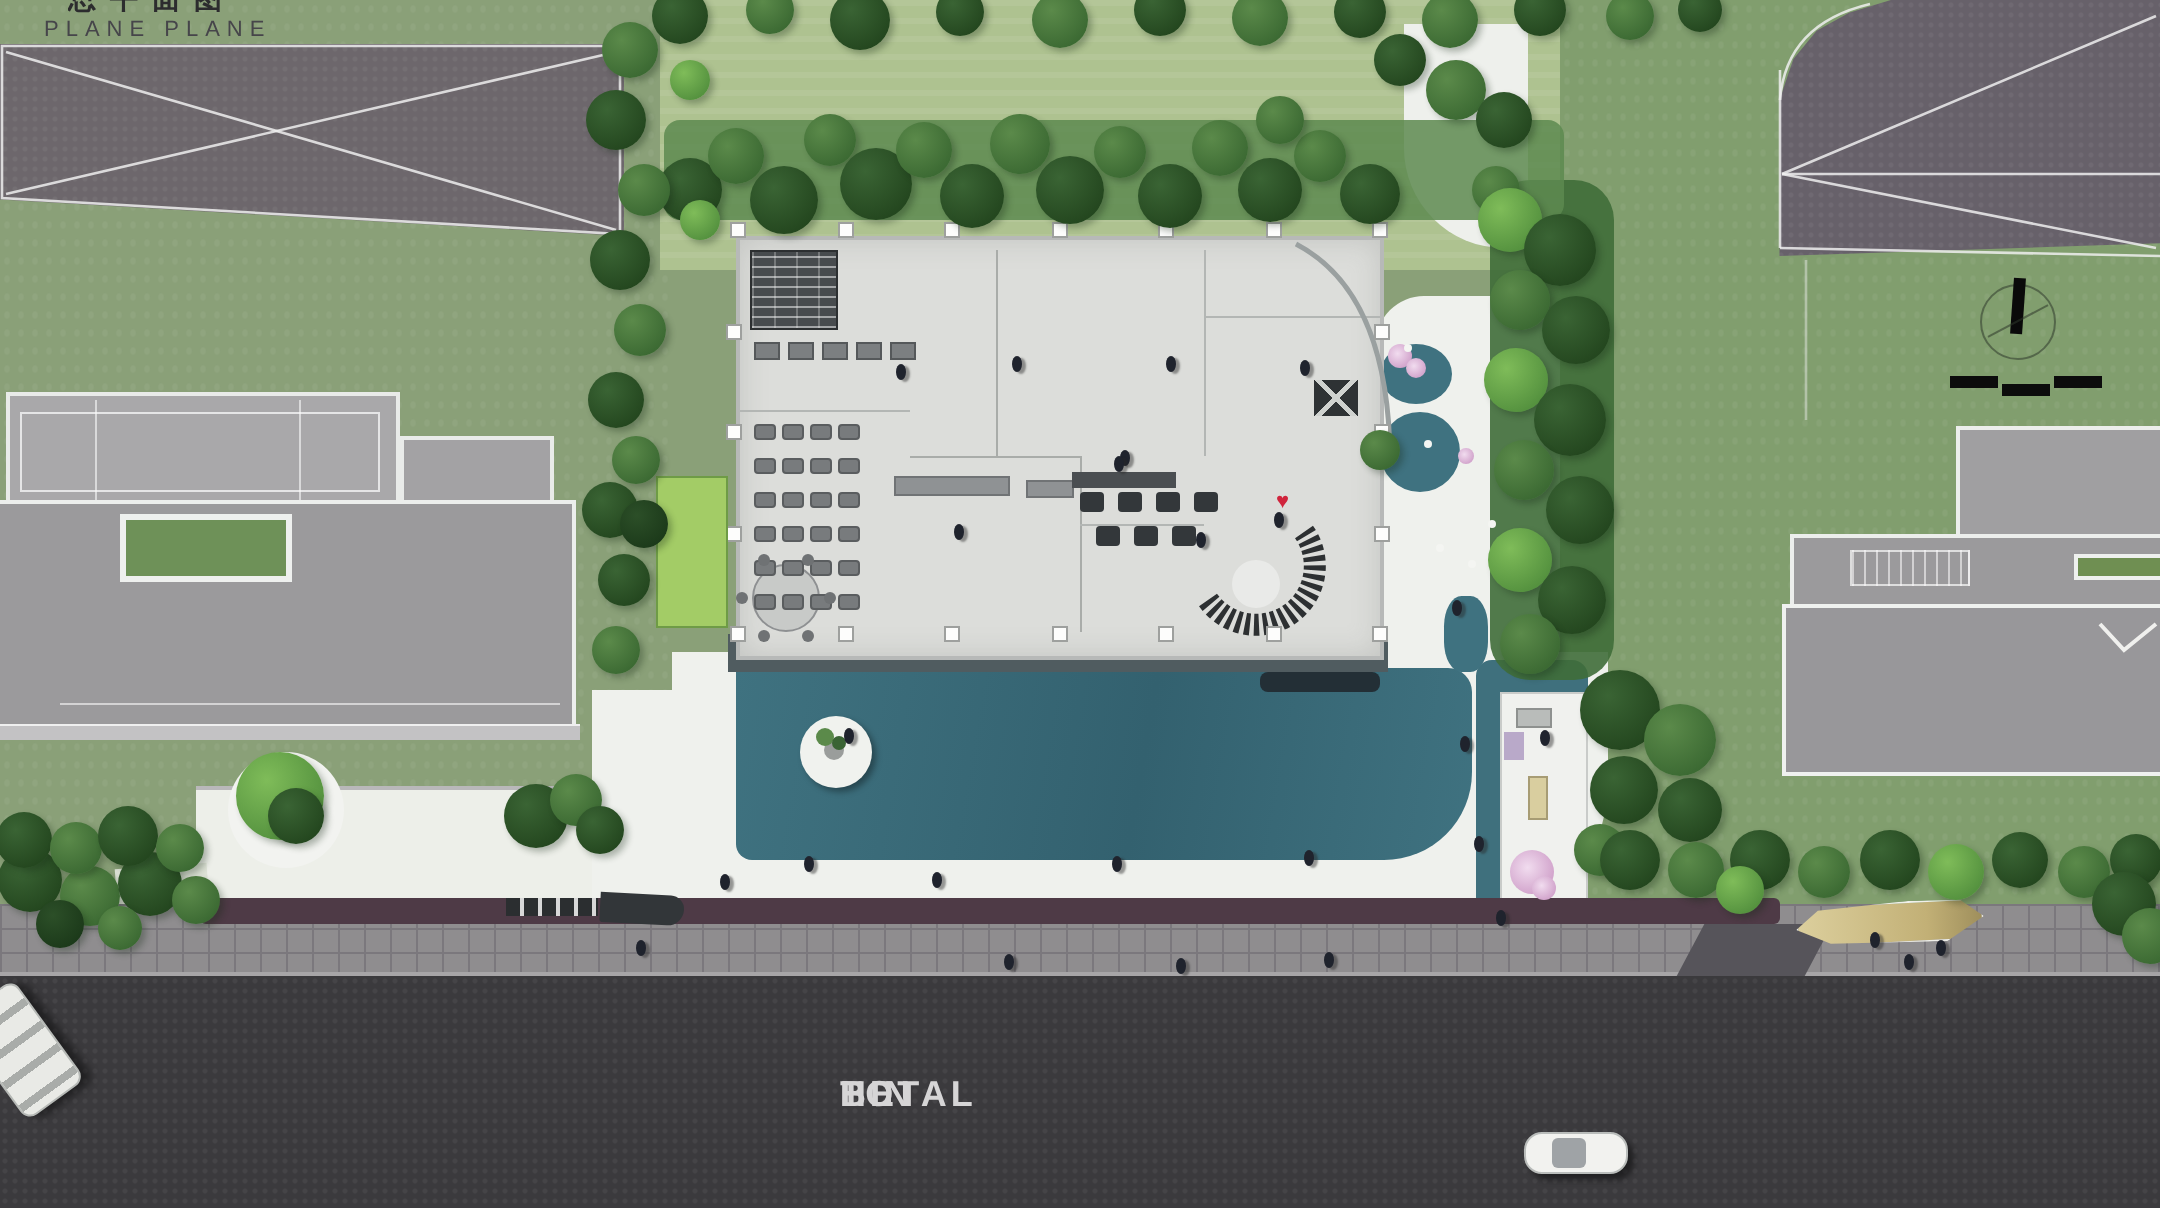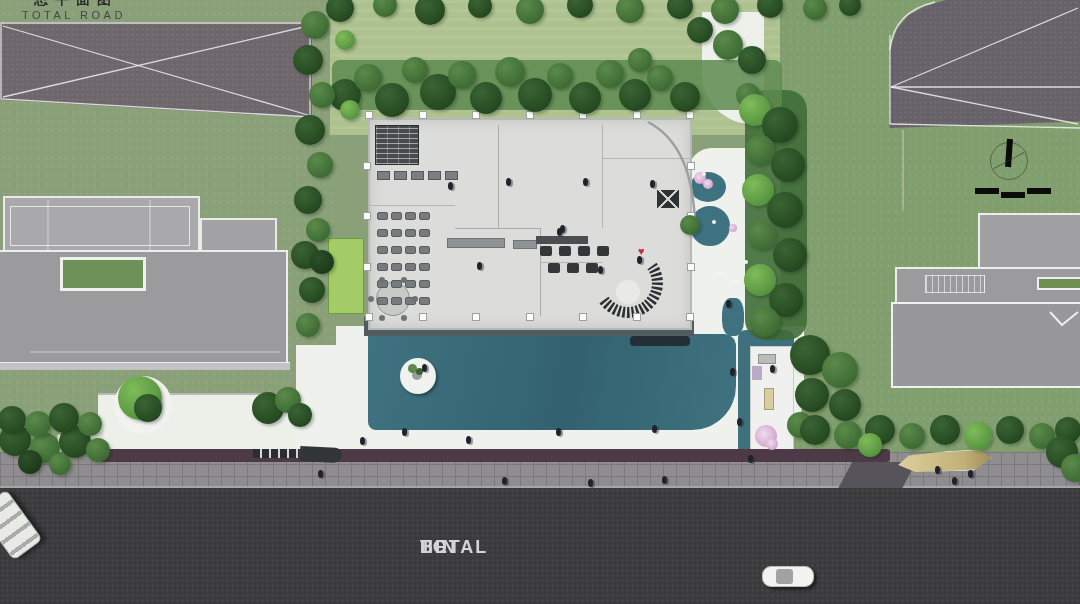--- a/index.html
+++ b/index.html
@@ -336,15 +336,15 @@
   <div style="left:992px;top:160px;width:34px;height:1px;background:rgba(45,55,42,.55);transform:rotate(-28deg);"></div>
   <div style="left:975px;top:187px;width:78px;height:14px;">
     <div style="left:0;top:1px;width:24px;height:6px;background:#0c0c0c;"></div>
     <div style="left:26px;top:5px;width:24px;height:6px;background:#0c0c0c;"></div>
     <div style="left:52px;top:1px;width:24px;height:6px;background:#0c0c0c;"></div>
   </div>
 
   <div style="left:34px;top:0;width:160px;height:9px;overflow:hidden;">
     <span style="position:absolute;top:-9px;left:0;font-size:14px;letter-spacing:7px;color:#2c2c2e;font-weight:bold;">总平面图</span>
   </div>
-  <div style="left:22px;top:9px;font-size:11px;letter-spacing:3.5px;color:#46454a;">TOTAL ROAD</div>
+  <div style="left:22px;top:9px;font-size:11px;letter-spacing:3.5px;color:#46454a;">PLANE PLANE</div>
 
 </div>
 
 </body></html>

